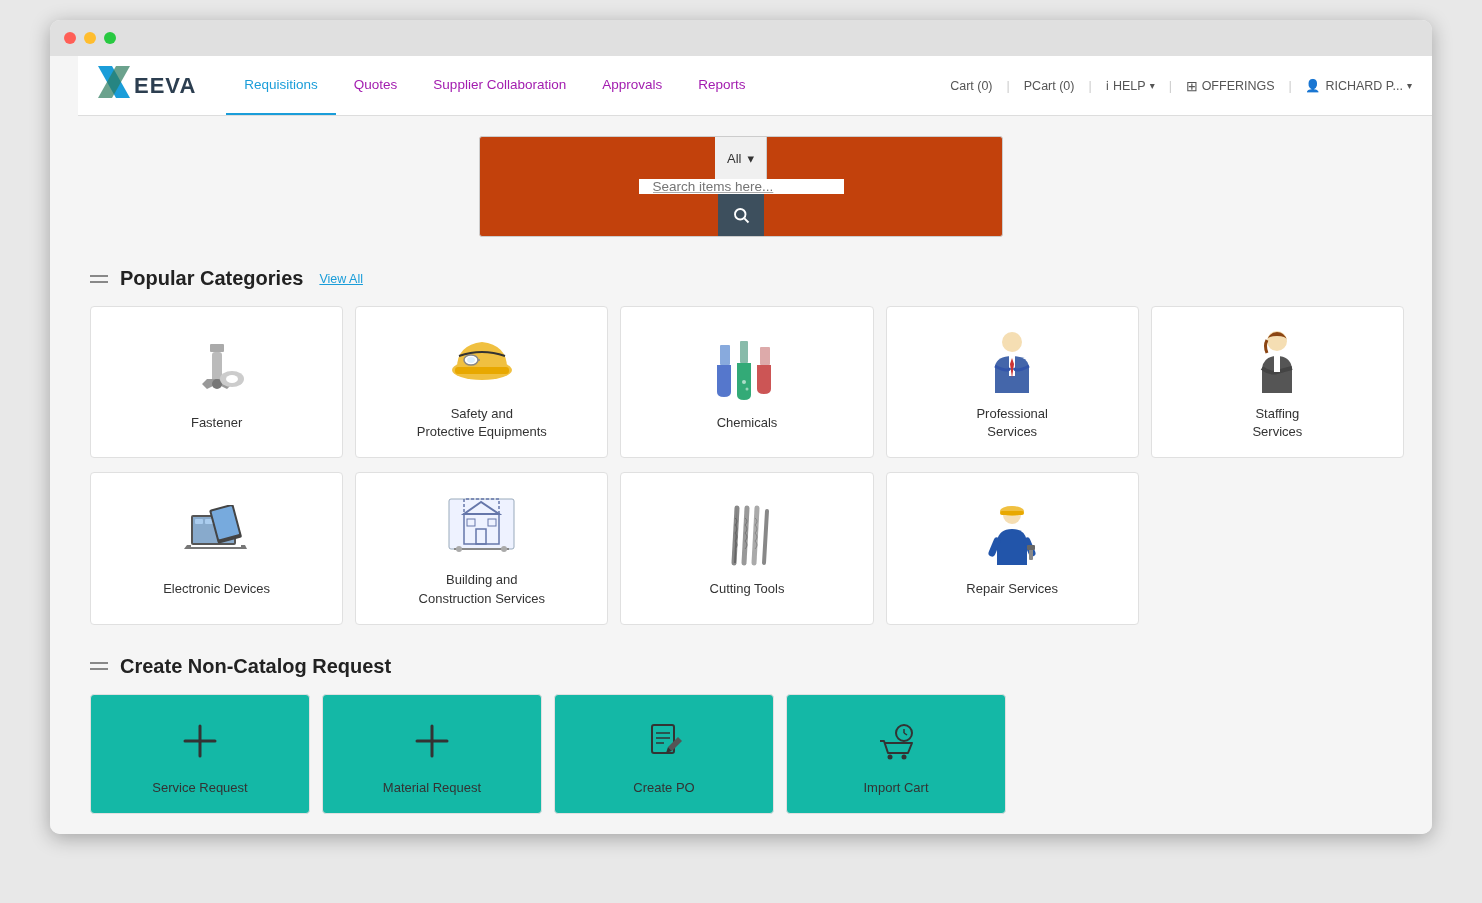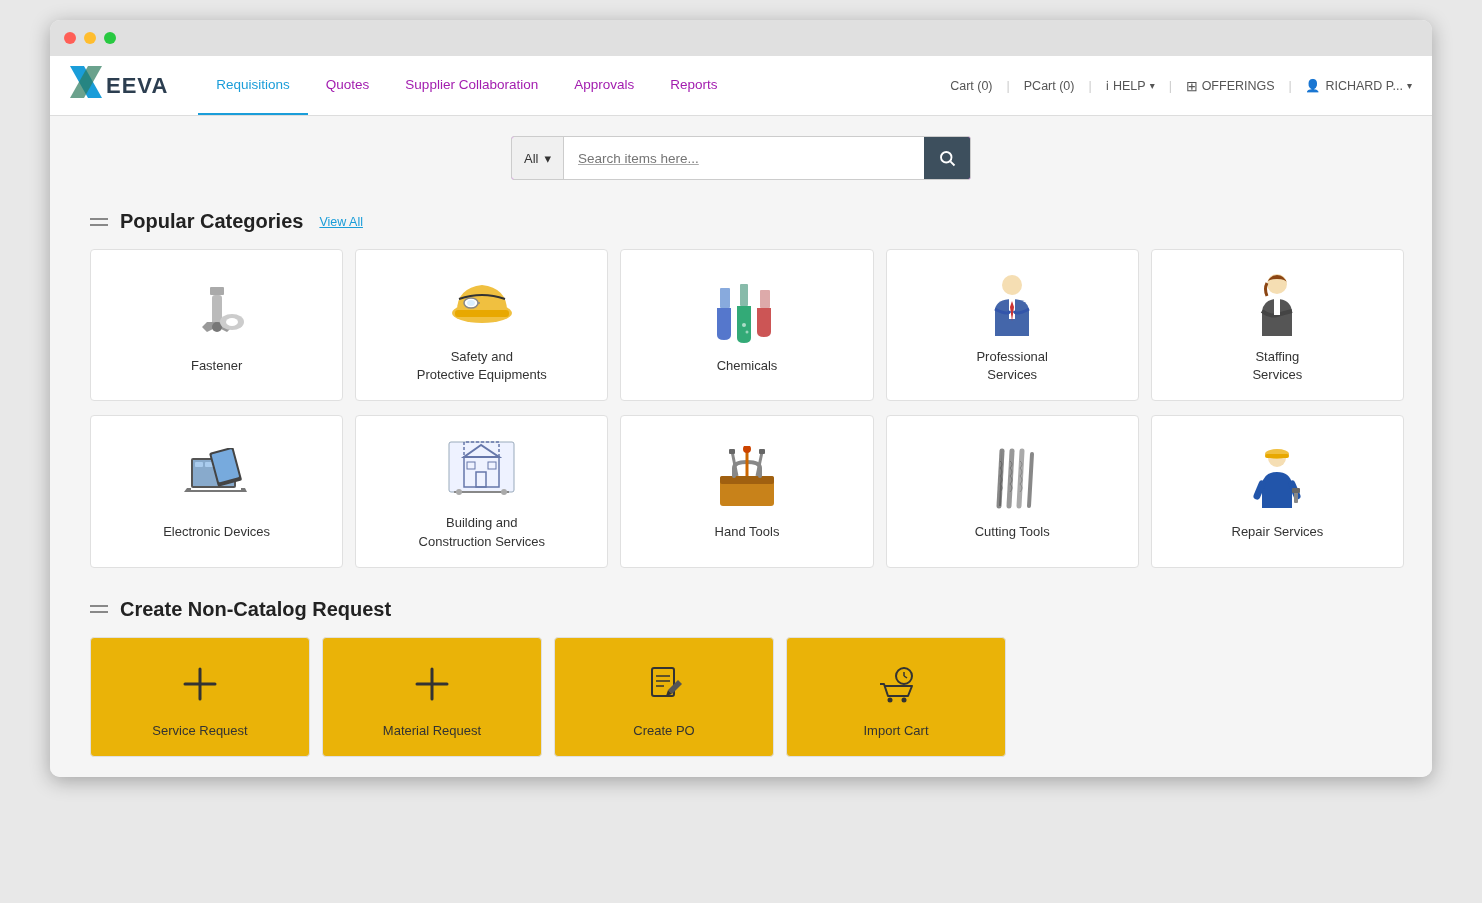--- a/index.html
+++ b/index.html
@@ -31,20 +31,21 @@
 
     
     .header {
       background: #fff;
       border-bottom: 1px solid #ddd;
       display: flex;
       align-items: center;
       padding: 0 20px;
       height: 60px;
       justify-content: space-between;
+      margin-left: 28px;
     }
     .logo {
       display: flex;
       align-items: center;
       gap: 4px;
     }
     .logo-x {
       font-size: 28px;
       font-weight: 900;
       color: #1a9dd9;
@@ -92,25 +93,26 @@
     
     .search-area {
       background: #f5f5f5;
       padding: 20px 0 10px 0;
       display: flex;
       justify-content: center;
     }
     .search-bar {
       display: flex;
       align-items: center;
-      width: 460px;
+      width: 524px;
       border: 1px solid #ccc;
       border-radius: 3px;
-      background: #d946ef;
+      background: #c2410c;
       overflow: hidden;
+      flex-direction: column;
     }
     .search-filter {
       background: #f0f0f0;
       border-right: 1px solid #ccc;
       padding: 0 12px;
       height: 42px;
       display: flex;
       align-items: center;
       gap: 6px;
       font-size: 13px;
@@ -210,21 +212,21 @@
       line-height: 1.4;
     }
 
     
     .noncatalog-grid {
       display: grid;
       grid-template-columns: repeat(4, 220px);
       gap: 12px;
     }
     .noncatalog-card {
-      background: #eab308;
+      background: #14b8a6;
       border: 1px solid #e0e0e0;
       border-radius: 4px;
       display: flex;
       flex-direction: column;
       align-items: center;
       justify-content: center;
       padding: 24px 12px 16px 12px;
       cursor: pointer;
       min-height: 120px;
       text-align: left;
@@ -461,40 +463,20 @@
             <rect x="44" y="25" width="8" height="7" fill="none" stroke="#6677aa" stroke-width="1"></rect>
 
             <line x1="10" y1="55" x2="65" y2="55" stroke="#888" stroke-width="2"></line>
             <circle cx="15" cy="55" r="3" fill="#aaa"></circle>
             <circle cx="60" cy="55" r="3" fill="#aaa"></circle>
           </svg>
         </div>
         <span class="category-label">Building and<br>Construction Services</span>
       </div>
 
-      <div class="category-card">
-        <div class="category-icon">
-          <svg width="70" height="65" viewBox="0 0 70 65">
-
-            <rect x="8" y="30" width="54" height="30" rx="3" fill="#c8821a"></rect>
-            <rect x="8" y="30" width="54" height="8" rx="2" fill="#a06010"></rect>
-
-            <path d="M22,30 L22,22 Q22,16 35,16 Q48,16 48,22 L48,30" stroke="#888" stroke-width="4" fill="none" stroke-linecap="round"></path>
-
-            <line x1="25" y1="30" x2="20" y2="5" stroke="#888" stroke-width="3"></line>
-            <line x1="35" y1="30" x2="35" y2="4" stroke="#cc6600" stroke-width="3"></line>
-            <line x1="45" y1="30" x2="50" y2="6" stroke="#888" stroke-width="3"></line>
-
-            <rect x="17" y="3" width="6" height="5" rx="1" fill="#666"></rect>
-            <circle cx="35" cy="3" r="4" fill="#cc4400"></circle>
-            <rect x="47" y="3" width="6" height="5" rx="1" fill="#666"></rect>
-          </svg>
-        </div>
-        <span class="category-label">Hand Tools</span>
-      </div>
 
       <div class="category-card">
         <div class="category-icon">
           <svg width="70" height="65" viewBox="0 0 70 65">
 
             <line x1="25" y1="5" x2="22" y2="60" stroke="#888" stroke-width="5" stroke-linecap="round"></line>
             <polygon points="22,60 25,5 24,60" fill="#666"></polygon>
             <line x1="35" y1="5" x2="32" y2="60" stroke="#999" stroke-width="5" stroke-linecap="round"></line>
             <line x1="45" y1="5" x2="42" y2="60" stroke="#aaa" stroke-width="5" stroke-linecap="round"></line>
             <line x1="55" y1="8" x2="52" y2="60" stroke="#888" stroke-width="4" stroke-linecap="round"></line>

